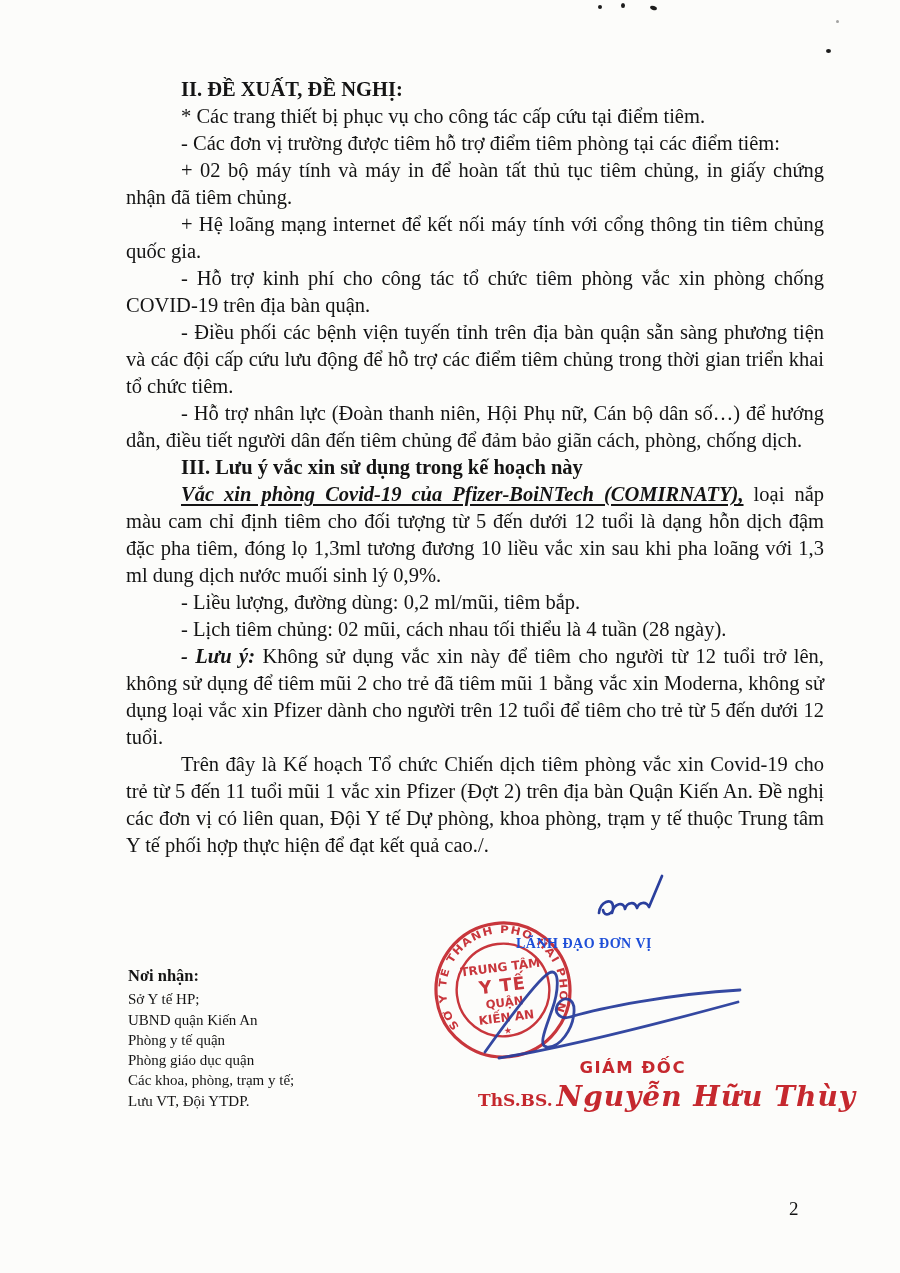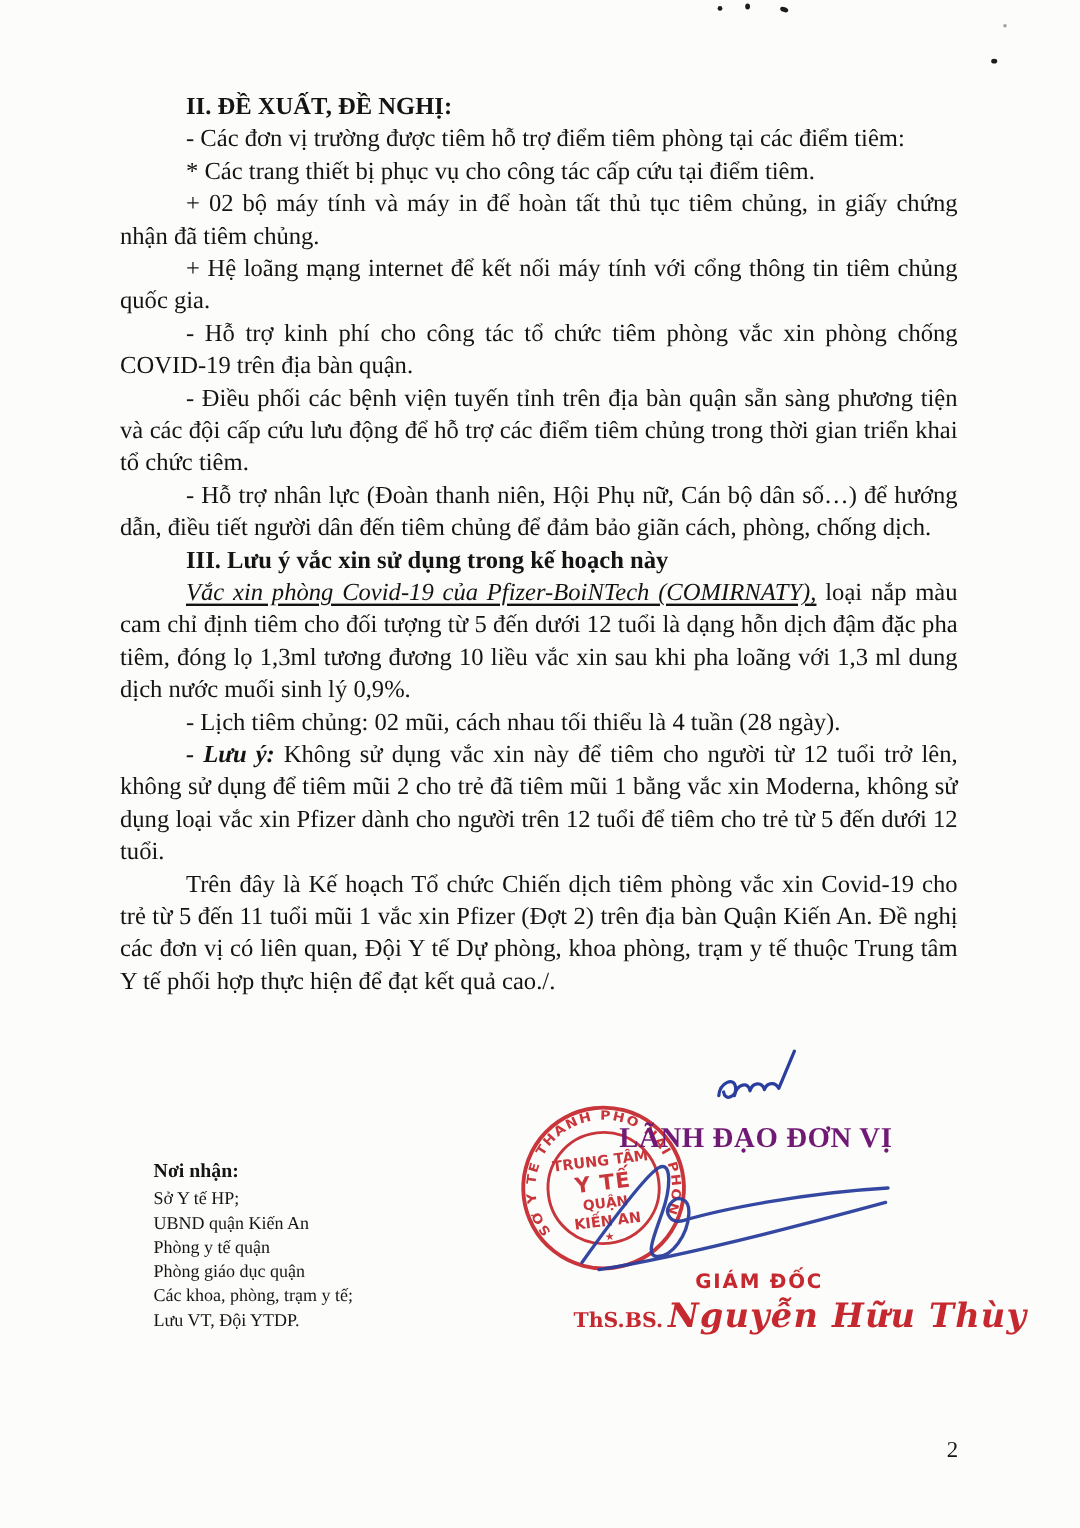--- a/index.html
+++ b/index.html
@@ -7,39 +7,39 @@
     position:relative;
     width:900px;height:1273px;
     margin:0 auto;
     background:#fcfcfa;
     overflow:hidden;
     font-family:"Liberation Serif","DejaVu Serif",serif;
     color:#141414;
   }
   
   .body-text{
-    position:absolute;left:100px;top:76px;width:698px;
+    position:absolute;left:126px;top:76px;width:698px;
     font-size:20.5px;line-height:27px;text-align:justify;
   }
   .body-text p{margin:0;text-indent:55px;}
   .hd{font-weight:bold;text-align:left;}
-  .u-it{font-style:italic;text-decoration:underline;text-underline-offset:3px;font-weight:400;}
+  .u-it{font-style:italic;text-decoration:underline;text-underline-offset:3px;font-weight:700;}
   .b-it{font-weight:bold;font-style:italic;}
   
   .recipients{
     position:absolute;left:128px;top:966px;
     font-size:15px;line-height:20.3px;
   }
   .recipients-label{font-weight:bold;font-size:16.5px;margin-bottom:3px;}
   .recipients .r-item{margin:0;}
   
   .leader-title{
     position:absolute;left:516px;top:936px;
-    font-size:24px;font-weight:bold;letter-spacing:.5px;
-    color:#701a75;white-space:nowrap;
+    font-size:14px;font-weight:bold;letter-spacing:.5px;
+    color:#1d4ed8;white-space:nowrap;
   }
   .stamp-svg{position:absolute;left:432px;top:919px;width:142px;height:142px;opacity:.93;transform:rotate(-7deg);}
   .sig-main{position:absolute;left:455px;top:952px;width:300px;height:112px;}
   .sig-init{position:absolute;left:592px;top:868px;width:76px;height:60px;}
   .director-title{
     position:absolute;left:496px;top:1058px;width:190px;text-align:right;
     color:#c5282e;font-family:"DejaVu Sans","Liberation Sans",sans-serif;
     font-weight:bold;font-size:16.5px;letter-spacing:1.5px;white-space:nowrap;
   }
   .signer-line{
@@ -66,29 +66,30 @@
 <div class="page">
 
   <div class="speck sp1"></div>
   <div class="speck sp2"></div>
   <div class="speck sp3"></div>
   <div class="speck sp4"></div>
   <div class="speck sp5"></div>
 
   <div class="body-text">
     <p class="hd">II. ĐỀ XUẤT, ĐỀ NGHỊ:</p>
+    <p>* Các trang thiết bị phục vụ cho công tác cấp cứu tại điểm tiêm.</p>
     <p>- Các đơn vị trường được tiêm hỗ trợ điểm tiêm phòng tại các điểm tiêm:</p>
-    <p>* Các trang thiết bị phục vụ cho công tác cấp cứu tại điểm tiêm.</p>
     <p>+ 02 bộ máy tính và máy in để hoàn tất thủ tục tiêm chủng, in giấy chứng nhận đã tiêm chủng.</p>
     <p>+ Hệ loãng mạng internet để kết nối máy tính với cổng thông tin tiêm chủng quốc gia.</p>
     <p>- Hỗ trợ kinh phí cho công tác tổ chức tiêm phòng vắc xin phòng chống COVID-19 trên địa bàn quận.</p>
     <p>- Điều phối các bệnh viện tuyến tỉnh trên địa bàn quận sẵn sàng phương tiện và các đội cấp cứu lưu động để hỗ trợ các điểm tiêm chủng trong thời gian triển khai tổ chức tiêm.</p>
     <p>- Hỗ trợ nhân lực (Đoàn thanh niên, Hội Phụ nữ, Cán bộ dân số…) để hướng dẫn, điều tiết người dân đến tiêm chủng để đảm bảo giãn cách, phòng, chống dịch.</p>
     <p class="hd">III. Lưu ý vắc xin sử dụng trong kế hoạch này</p>
     <p><span class="u-it">Vắc xin phòng Covid-19 của Pfizer-BoiNTech (COMIRNATY),</span><span> loại nắp màu cam chỉ định tiêm cho đối tượng từ 5 đến dưới 12 tuổi là dạng hỗn dịch đậm đặc pha tiêm, đóng lọ 1,3ml tương đương 10 liều vắc xin sau khi pha loãng với 1,3 ml dung dịch nước muối sinh lý 0,9%.</span></p>
+    <p>- Liều lượng, đường dùng: 0,2 ml/mũi, tiêm bắp.</p>
     <p>- Lịch tiêm chủng: 02 mũi, cách nhau tối thiểu là 4 tuần (28 ngày).</p>
     <p><span class="b-it">- Lưu ý:</span><span> Không sử dụng vắc xin này để tiêm cho người từ 12 tuổi trở lên, không sử dụng để tiêm mũi 2 cho trẻ đã tiêm mũi 1 bằng vắc xin Moderna, không sử dụng loại vắc xin Pfizer dành cho người trên 12 tuổi để tiêm cho trẻ từ 5 đến dưới 12 tuổi.</span></p>
     <p>Trên đây là Kế hoạch Tổ chức Chiến dịch tiêm phòng vắc xin Covid-19 cho trẻ từ 5 đến 11 tuổi mũi 1 vắc xin Pfizer (Đợt 2) trên địa bàn Quận Kiến An. Đề nghị các đơn vị có liên quan, Đội Y tế Dự phòng, khoa phòng, trạm y tế thuộc Trung tâm Y tế phối hợp thực hiện để đạt kết quả cao./.</p>
   </div>
 
   <svg class="sig-init" viewBox="0 0 76 60">
     <path d="M 7 45 C 8 34 20 29 21 38 C 22 46 12 50 11 42
              M 20 45 C 22 35 32 33 33 41 C 35 34 43 33 45 40 C 47 34 54 33 57 39 L 70 8" fill="none" stroke="#2a3f9d" stroke-width="2.7" stroke-linecap="round" stroke-linejoin="round"></path>
   </svg>
 

